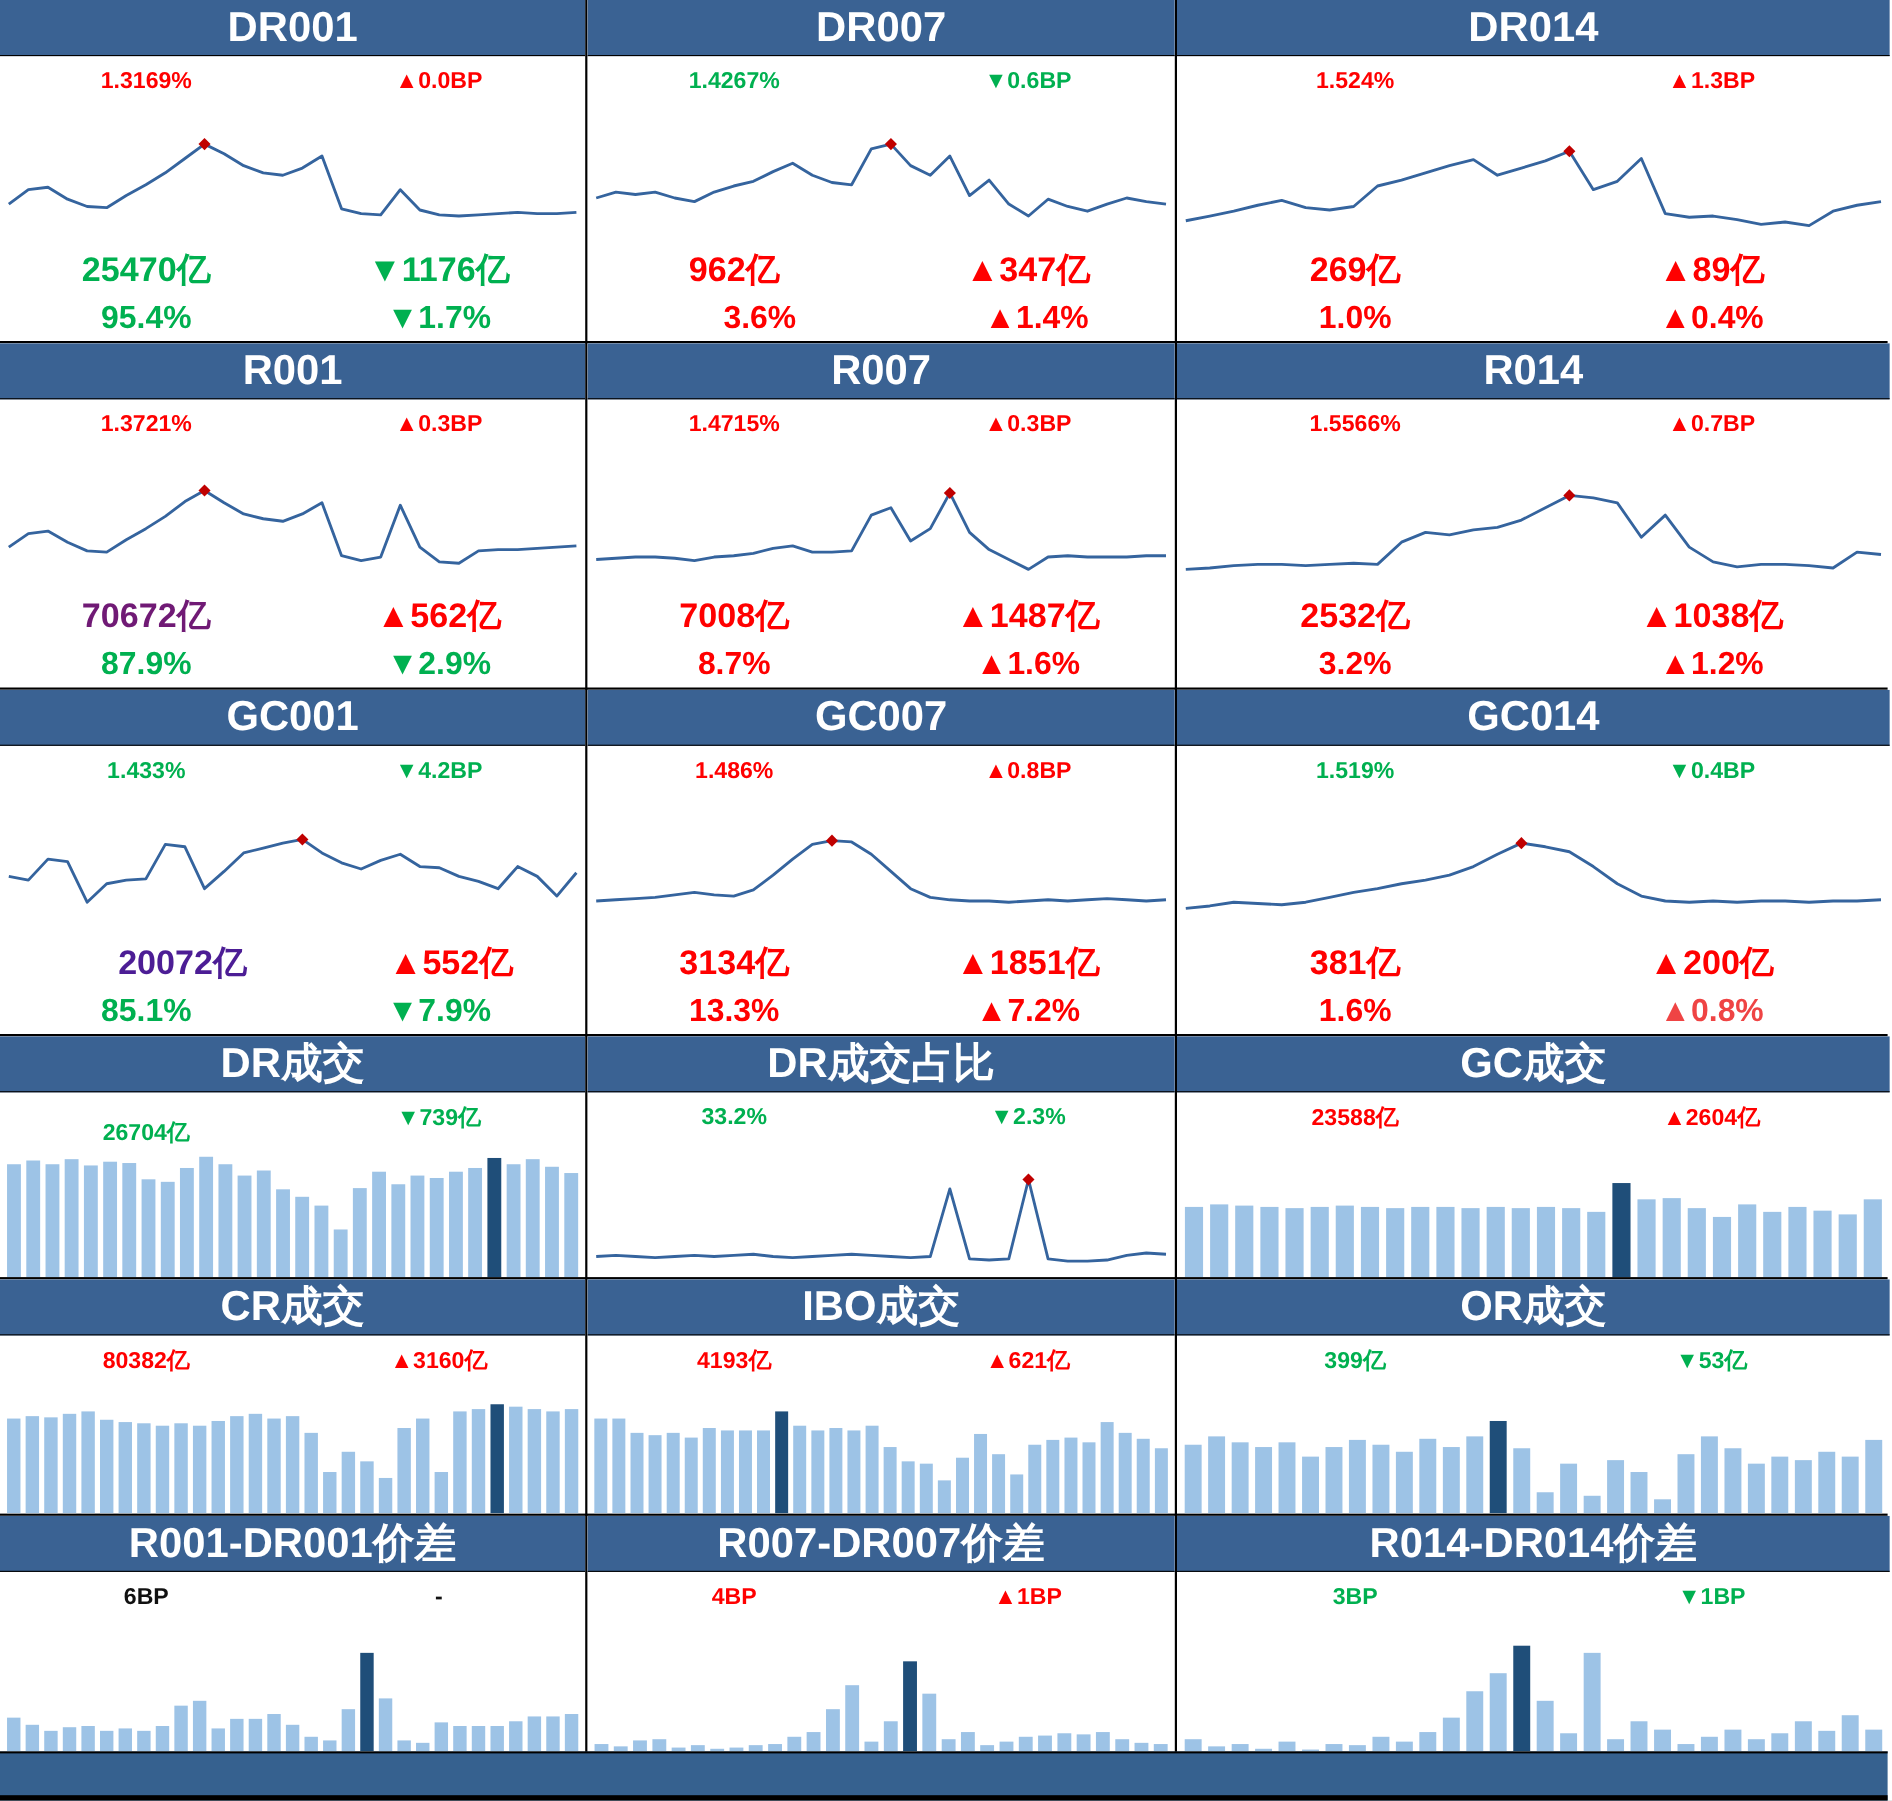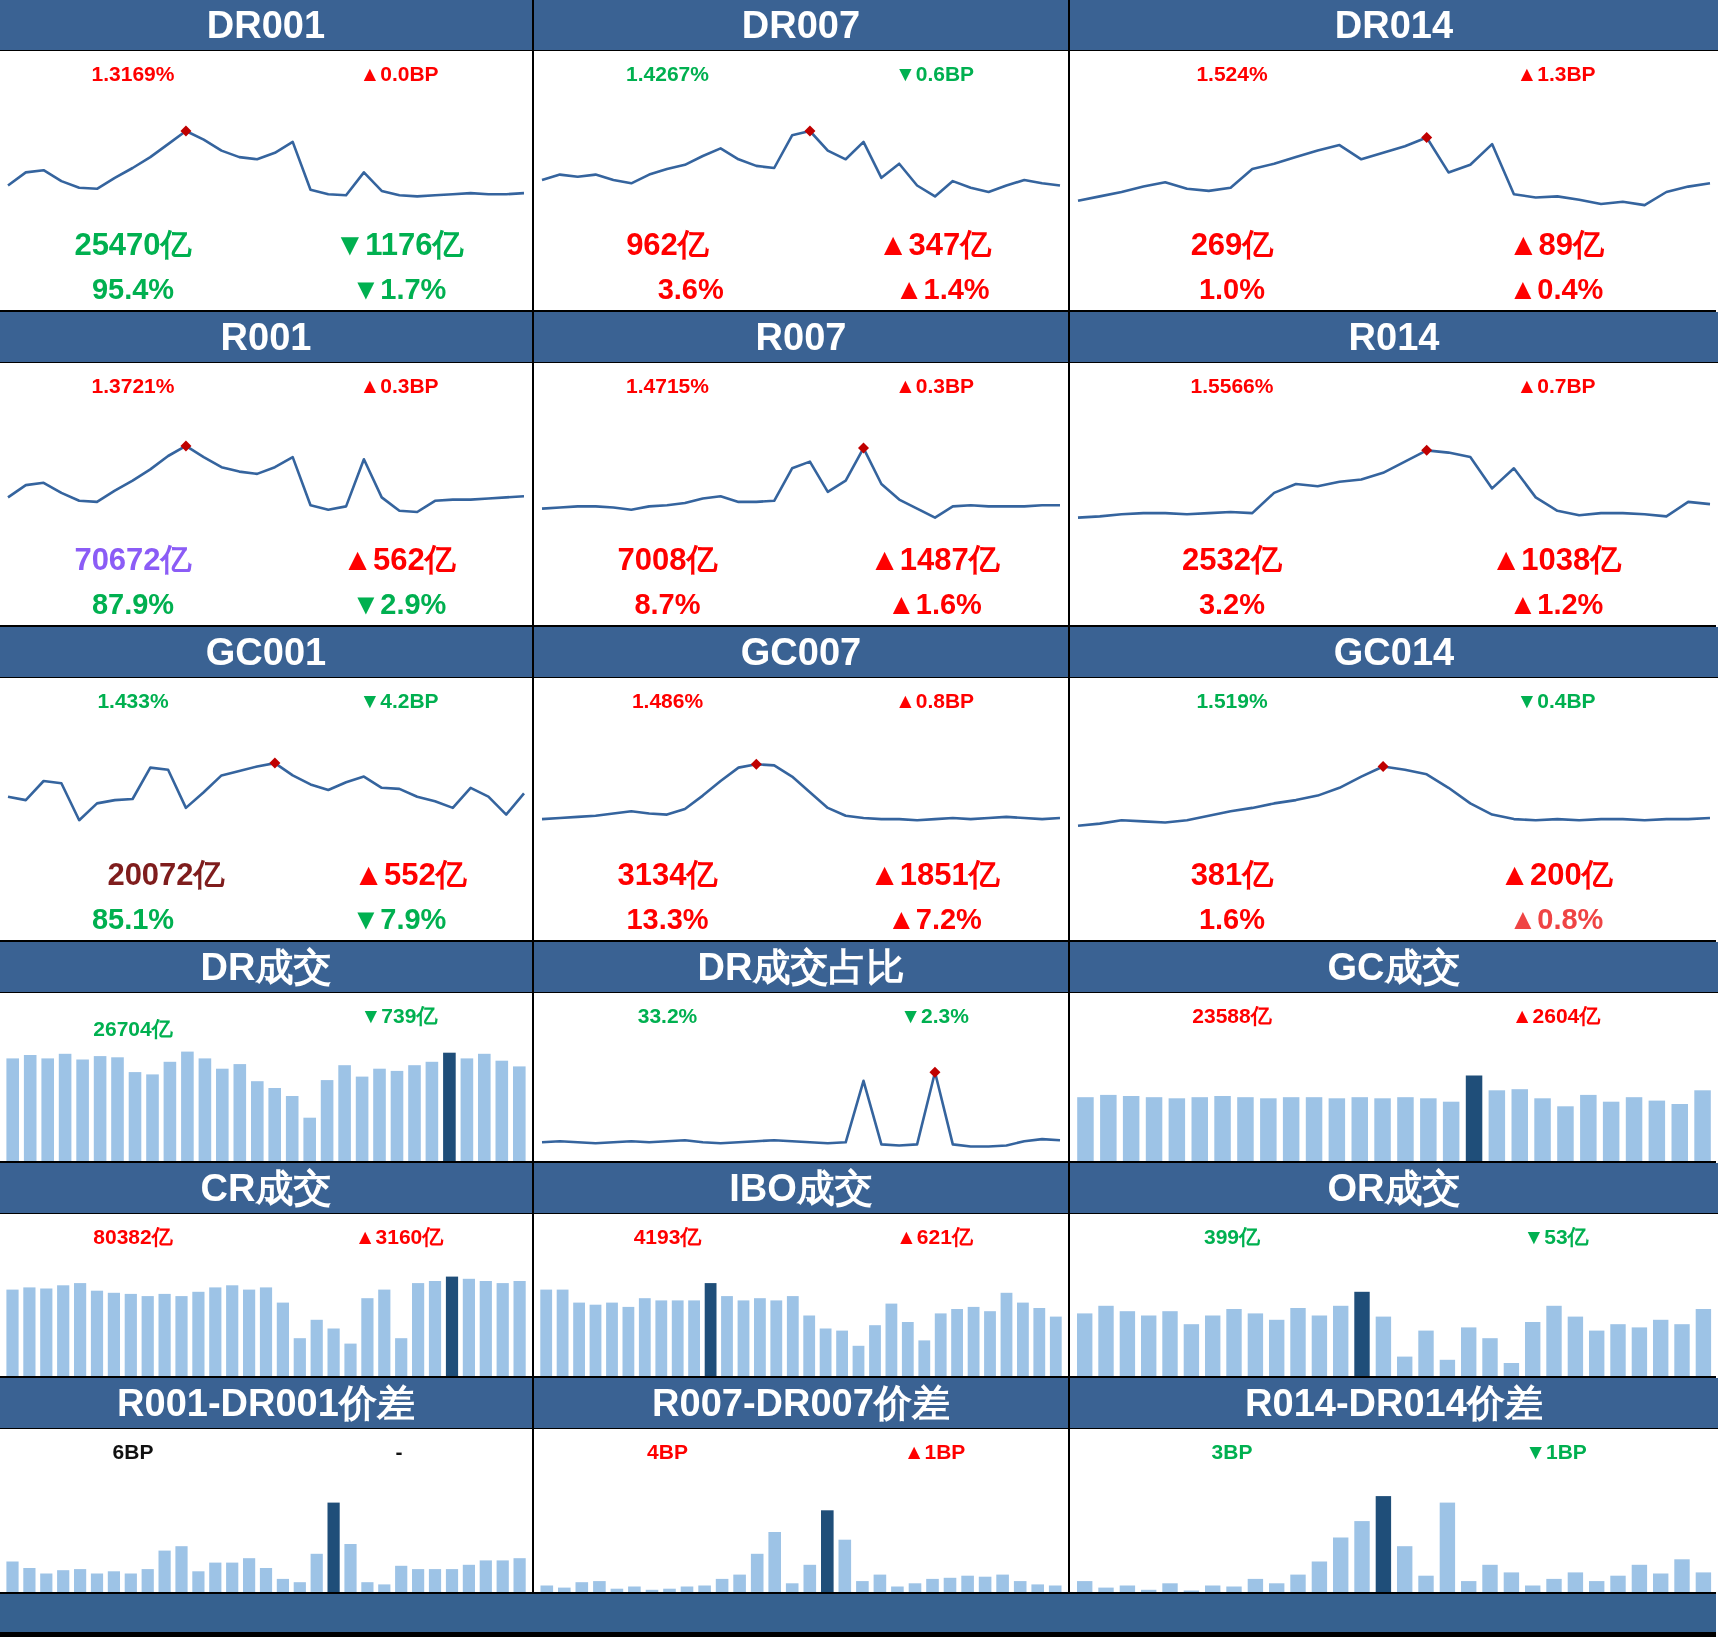--- a/index.html
+++ b/index.html
@@ -106,21 +106,21 @@
       <span class="cell" style="color: rgb(255, 0, 0);">1.3721%</span>
       <span class="cell" style="color: rgb(255, 0, 0);">▲0.3BP</span>
     </div>
     <div class="chart">
         <svg width="532" height="128">
           <polyline points="8.0,88.4 25.8,76.1 43.6,73.8 61.4,83.9 79.2,91.8 97.0,92.9 114.8,81.7 132.6,71.6 150.3,60.4 168.1,47.0 185.9,36.9 203.7,48.1 221.5,58.2 239.3,62.6 257.1,64.9 274.9,58.2 292.7,48.1 310.5,96.2 328.3,100.7 346.1,97.4 363.9,50.3 381.7,88.4 399.4,101.8 417.2,103.0 435.0,91.8 452.8,90.6 470.6,90.6 488.4,89.5 506.2,88.4 524.0,87.3" fill="none" stroke="#35649E" stroke-width="2.6" stroke-linejoin="round"></polyline>
           <polygon points="185.93103448275863,31.379999999999995 191.43103448275863,36.879999999999995 185.93103448275863,42.379999999999995 180.43103448275863,36.879999999999995" fill="#C00000"></polygon>
         </svg>
       </div>
     <div class="row vol">
-      <span class="cell" style="color: #8b5cf6;">70672亿</span>
+      <span class="cell" style="color: #701a75;">70672亿</span>
       <span class="cell" style="color: rgb(255, 0, 0);">▲562亿</span>
     </div>
     <div class="row pct">
       <span class="cell" style="color: rgb(0, 176, 80);">87.9%</span>
       <span class="cell" style="color: rgb(0, 176, 80);">▼2.9%</span>
     </div>
   </div>
     <div class="panel">
     <div class="hdr" style="background: rgb(58, 98, 147);">R007</div>
     <div class="row vrow">
@@ -169,21 +169,21 @@
       <span class="cell" style="color: rgb(0, 176, 80);">1.433%</span>
       <span class="cell" style="color: rgb(0, 176, 80);">▼4.2BP</span>
     </div>
     <div class="chart">
         <svg width="532" height="128">
           <polyline points="8.0,72.7 25.8,76.1 43.6,57.0 61.4,59.3 79.2,96.2 97.0,79.4 114.8,76.1 132.6,75.0 150.3,43.6 168.1,45.8 185.9,83.9 203.7,68.2 221.5,51.4 239.3,47.0 257.1,42.5 274.9,39.1 292.7,51.4 310.5,60.4 328.3,66.0 346.1,58.2 363.9,52.6 381.7,63.8 399.4,64.9 417.2,72.7 435.0,77.2 452.8,83.9 470.6,63.8 488.4,72.7 506.2,90.6 524.0,69.4" fill="none" stroke="#35649E" stroke-width="2.6" stroke-linejoin="round"></polyline>
           <polygon points="274.8965517241379,33.620000000000005 280.3965517241379,39.120000000000005 274.8965517241379,44.620000000000005 269.3965517241379,39.120000000000005" fill="#C00000"></polygon>
         </svg>
       </div>
     <div class="row vol">
-      <span class="cell" style="color: #7f1d1d; padding-left: 44px;">20072亿</span>
+      <span class="cell" style="color: #4c1d95; padding-left: 44px;">20072亿</span>
       <span class="cell" style="color: rgb(255, 0, 0);">▲552亿</span>
     </div>
     <div class="row pct">
       <span class="cell" style="color: rgb(0, 176, 80);">85.1%</span>
       <span class="cell" style="color: rgb(0, 176, 80);">▼7.9%</span>
     </div>
   </div>
     <div class="panel">
     <div class="hdr" style="background: rgb(58, 98, 147);">GC007</div>
     <div class="row vrow">

